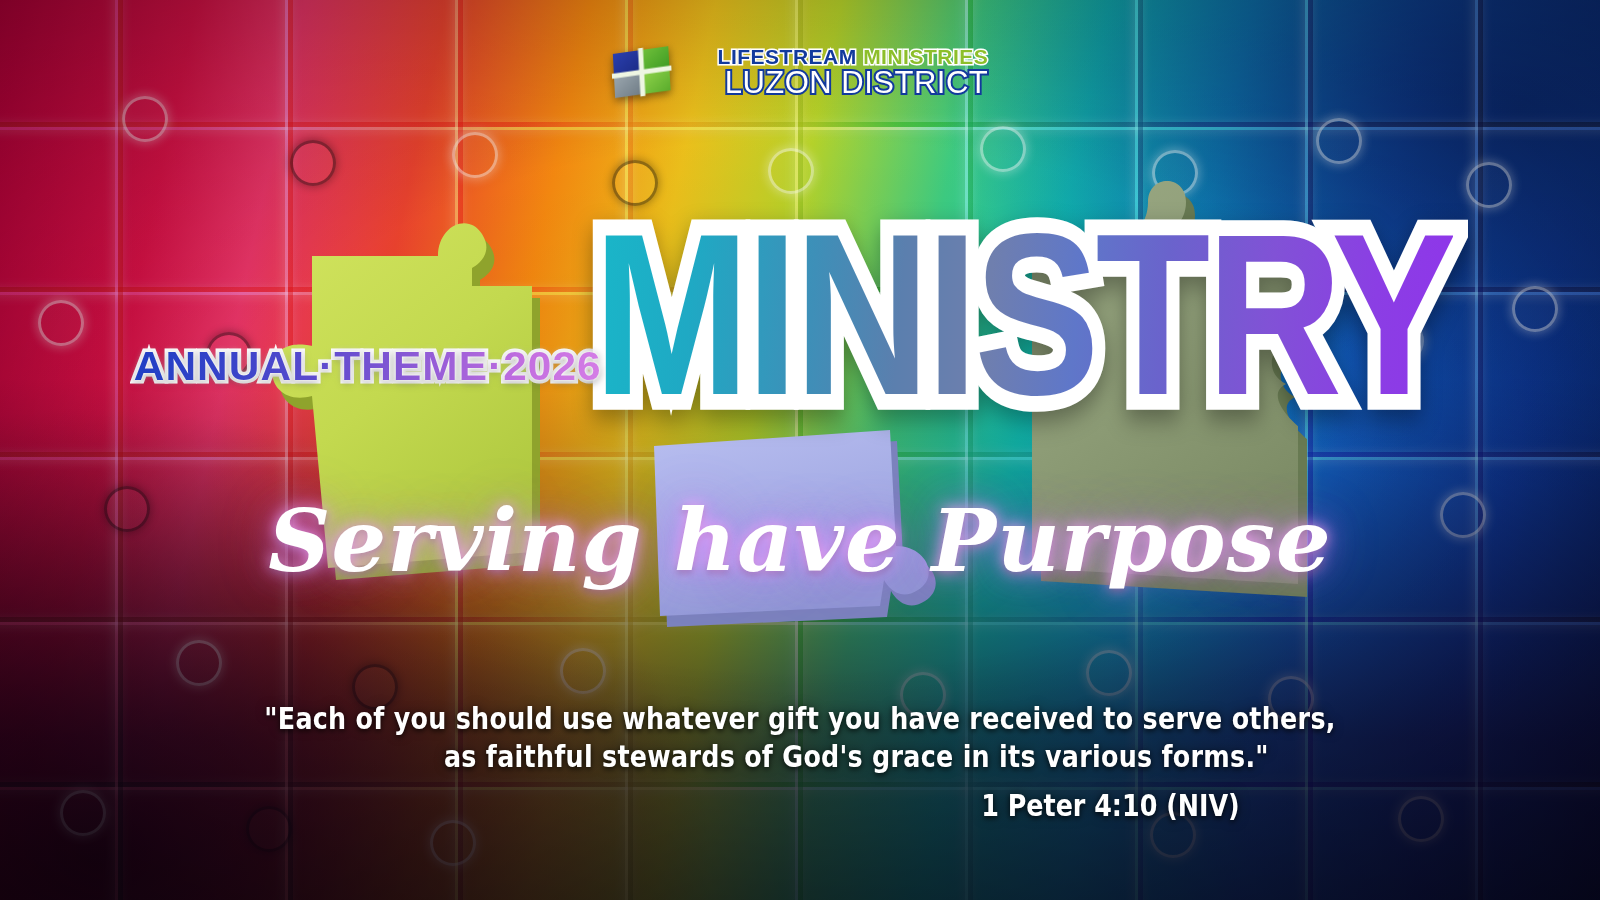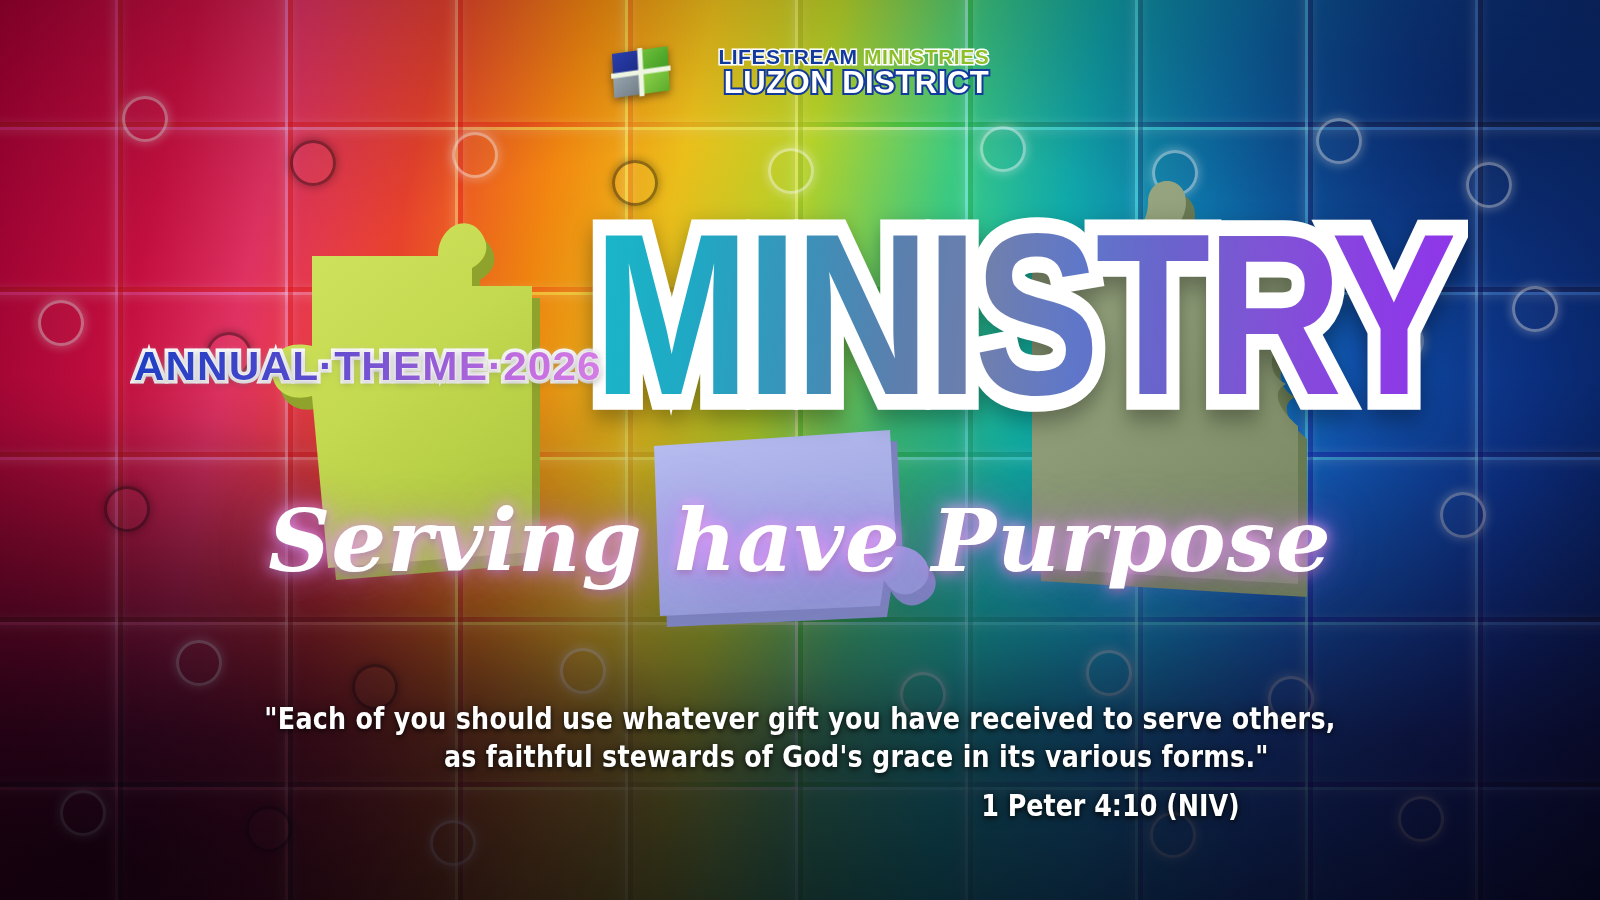--- a/index.html
+++ b/index.html
@@ -119,21 +119,21 @@
     -webkit-text-stroke:3px #ffffff;
     paint-order:stroke fill;
     text-shadow:0 0 2px rgba(255,255,255,.9);
   }
   .logo-line1 .min{
     color:#8dbf2a;
     -webkit-text-stroke:3px #ffffff;
     paint-order:stroke fill;
   }
   .logo-line2{
-    font-size:31px; font-weight:bold; letter-spacing:.5px;
+    font-size:31px; font-weight:normal; letter-spacing:.5px;
     color:#ffffff;
     -webkit-text-stroke:4px #123a9c;
     paint-order:stroke fill;
     margin-top:1px;
     padding-left:39px;
   }
 
   
   .piece{ position:absolute; z-index:3; }
   .piece svg{ display:block; }

